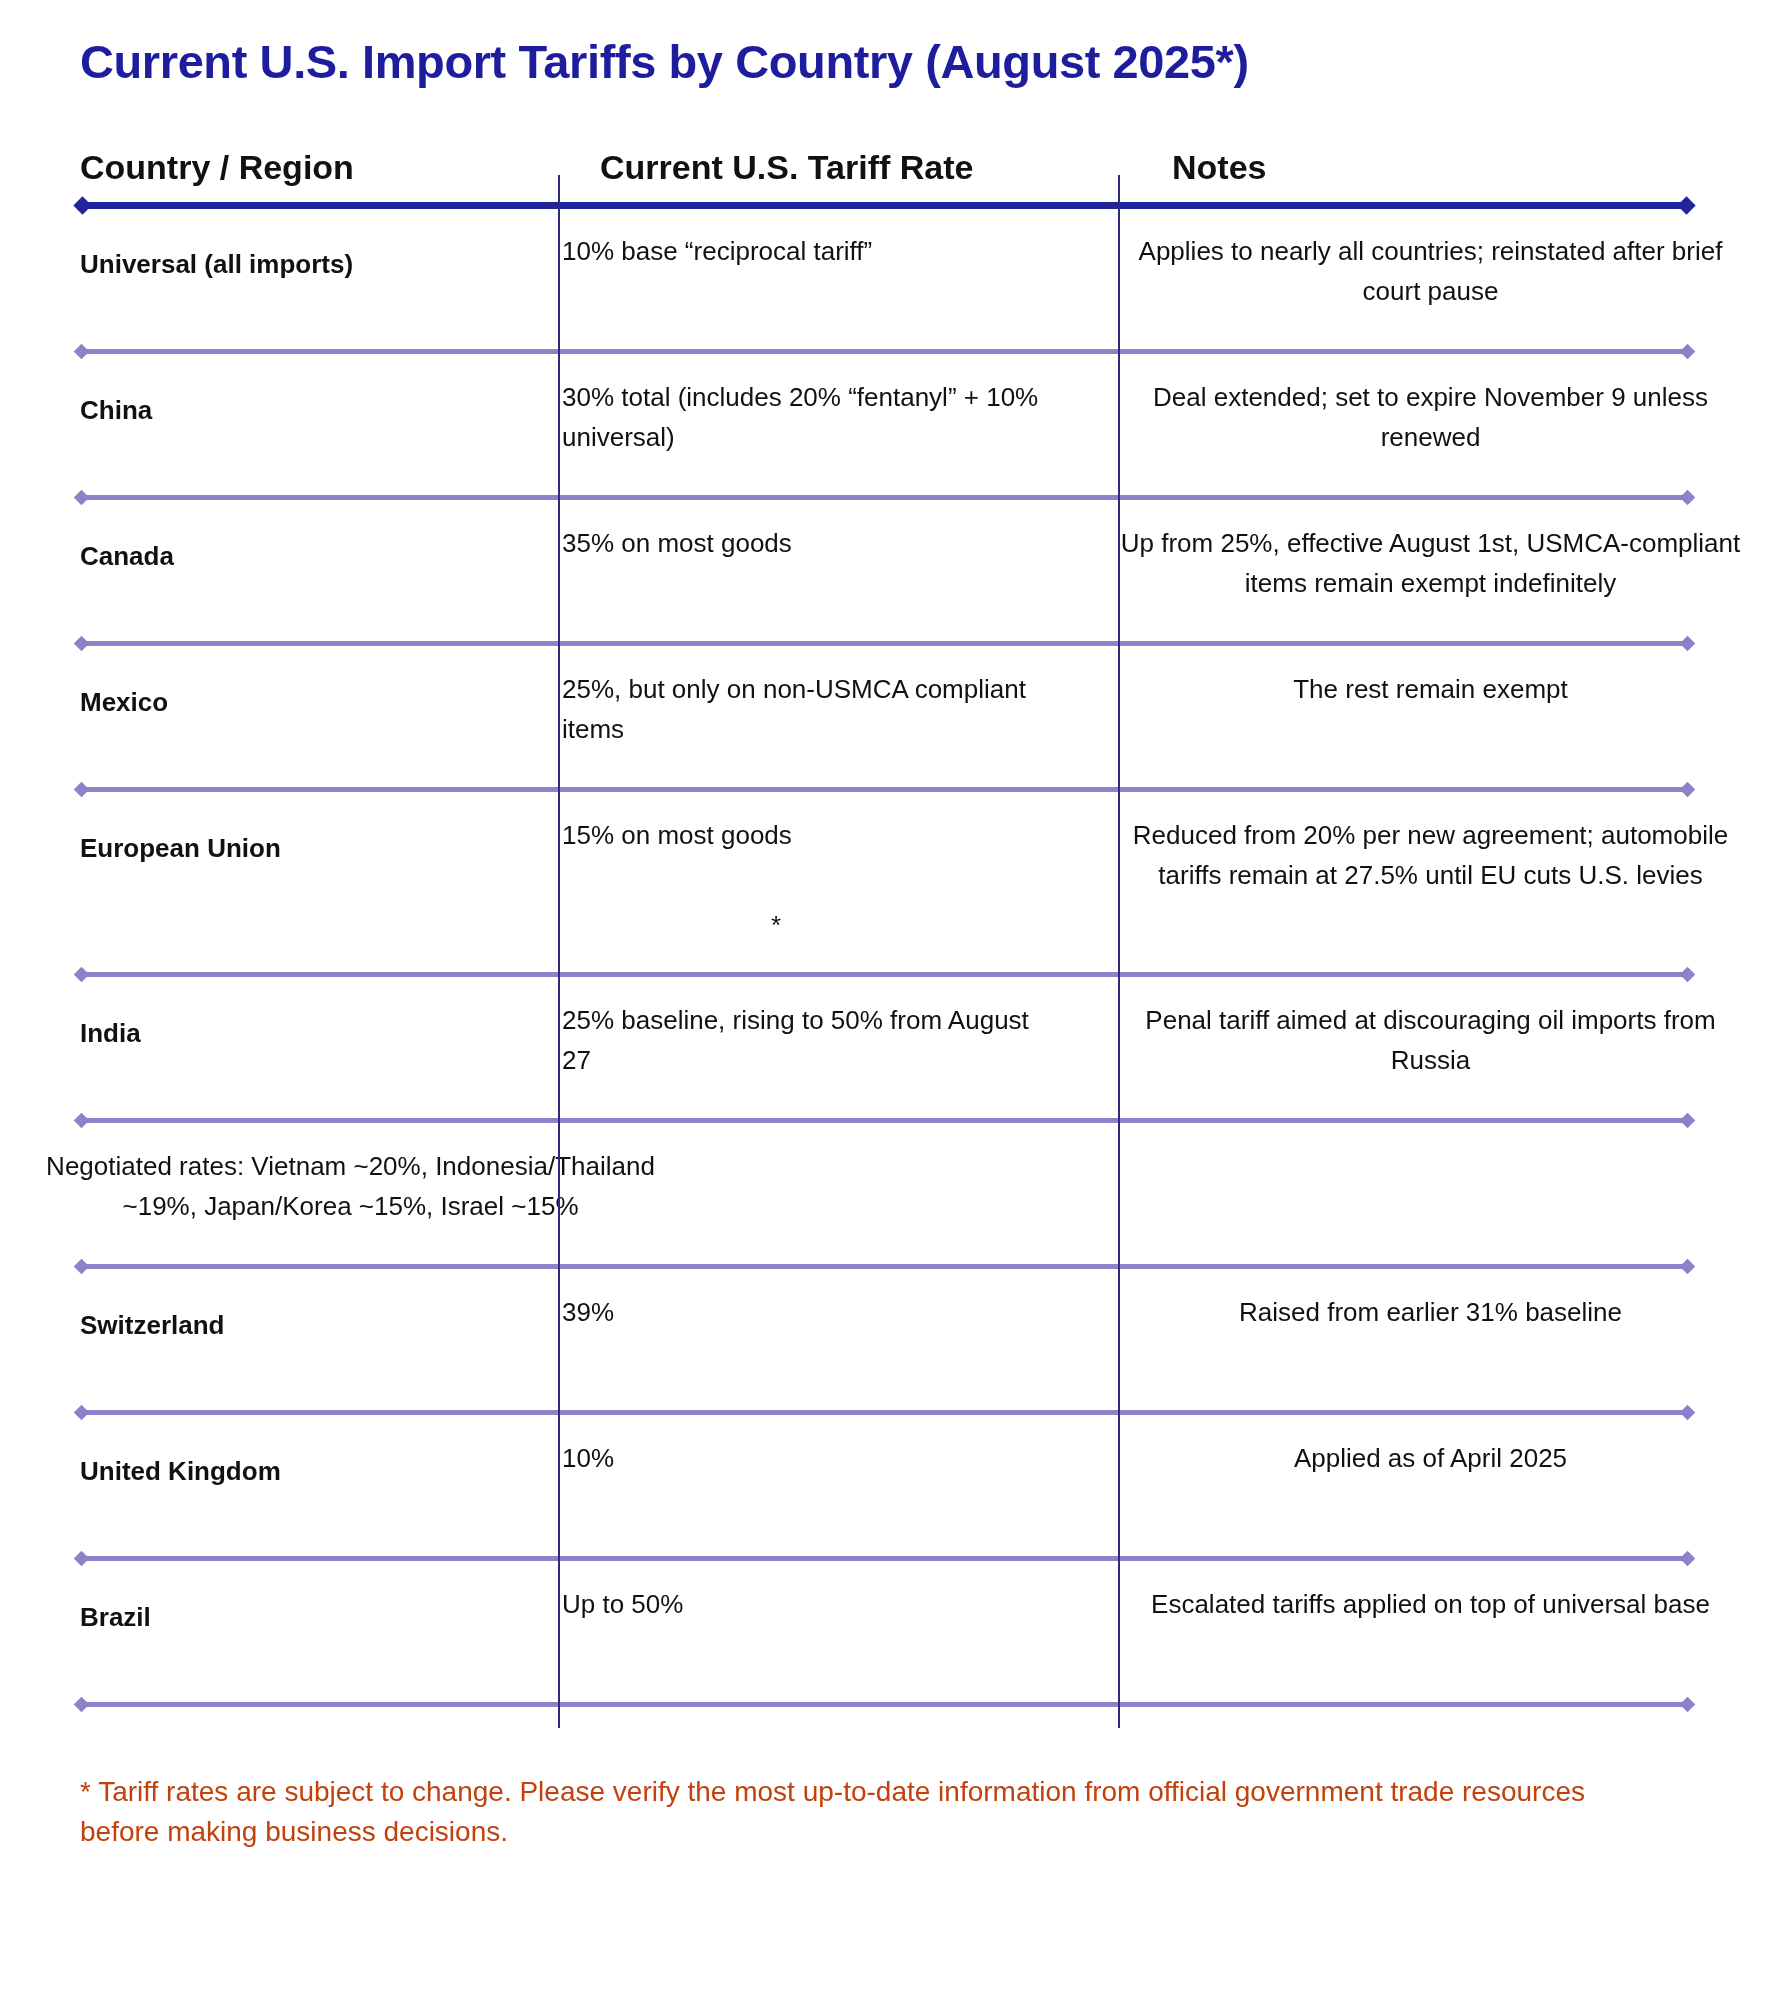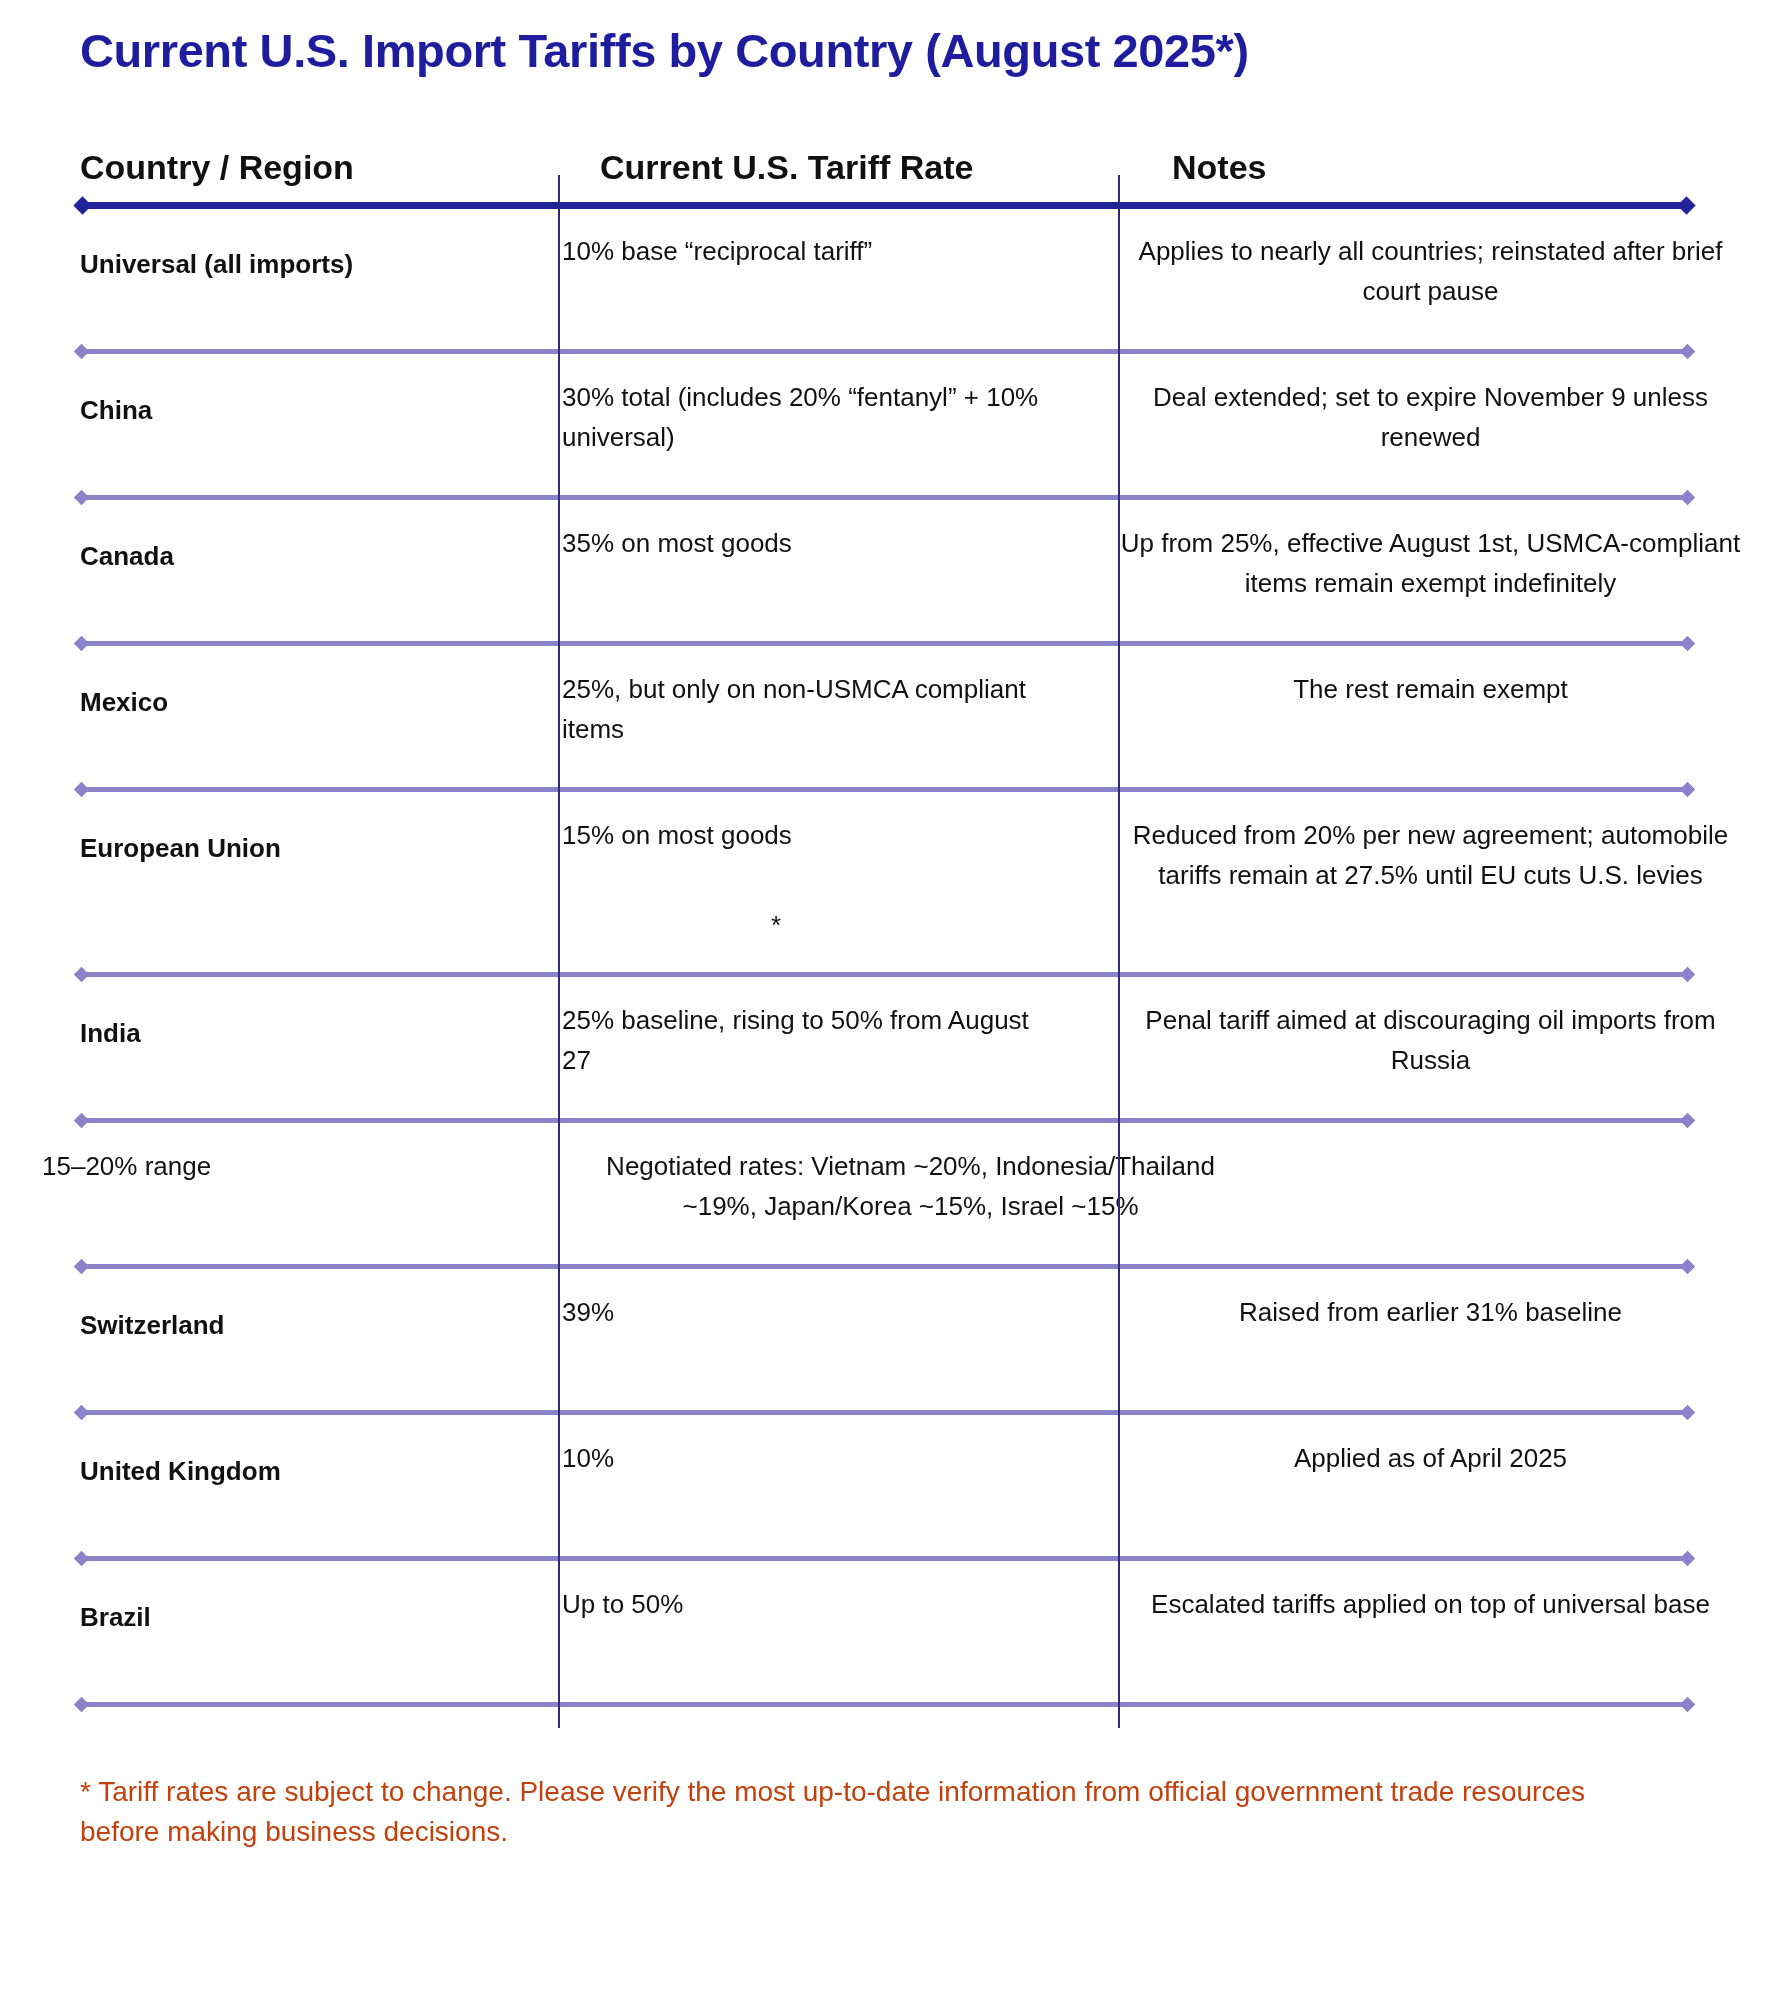--- a/index.html
+++ b/index.html
@@ -21,21 +21,21 @@
     position: relative;
     width: 1789px;
     height: 2000px;
     padding: 0;
   }
 
   
   .title {
     position: absolute;
     left: 80px;
-    top: 23px;
+    top: 34px;
     font-size: 47px;
     font-weight: bold;
     color: #1d1d9e;
     letter-spacing: -0.4px;
     white-space: nowrap;
   }
 
   
   .table-wrap {
     position: absolute;
@@ -232,21 +232,20 @@
           <div class="cell country">India</div>
           <div class="cell rate"><span>25% baseline, rising to 50% from August 27</span></div>
           <div class="cell notes">Penal tariff aimed at discouraging oil imports from Russia</div>
         </div>
         <div class="rule body">
           <span class="node l"></span>
           <span class="bar"></span>
           <span class="node r"></span>
         </div>
         <div class="row row-min-1">
-          <div class="cell rate"><span>15–20% range</span></div>
           <div class="cell notes">Negotiated rates: Vietnam ~20%, Indonesia/Thailand ~19%, Japan/Korea ~15%, Israel ~15%</div>
         </div>
         <div class="rule body">
           <span class="node l"></span>
           <span class="bar"></span>
           <span class="node r"></span>
         </div>
         <div class="row row-min-1">
           <div class="cell country">Switzerland</div>
           <div class="cell rate"><span>39%</span></div>

